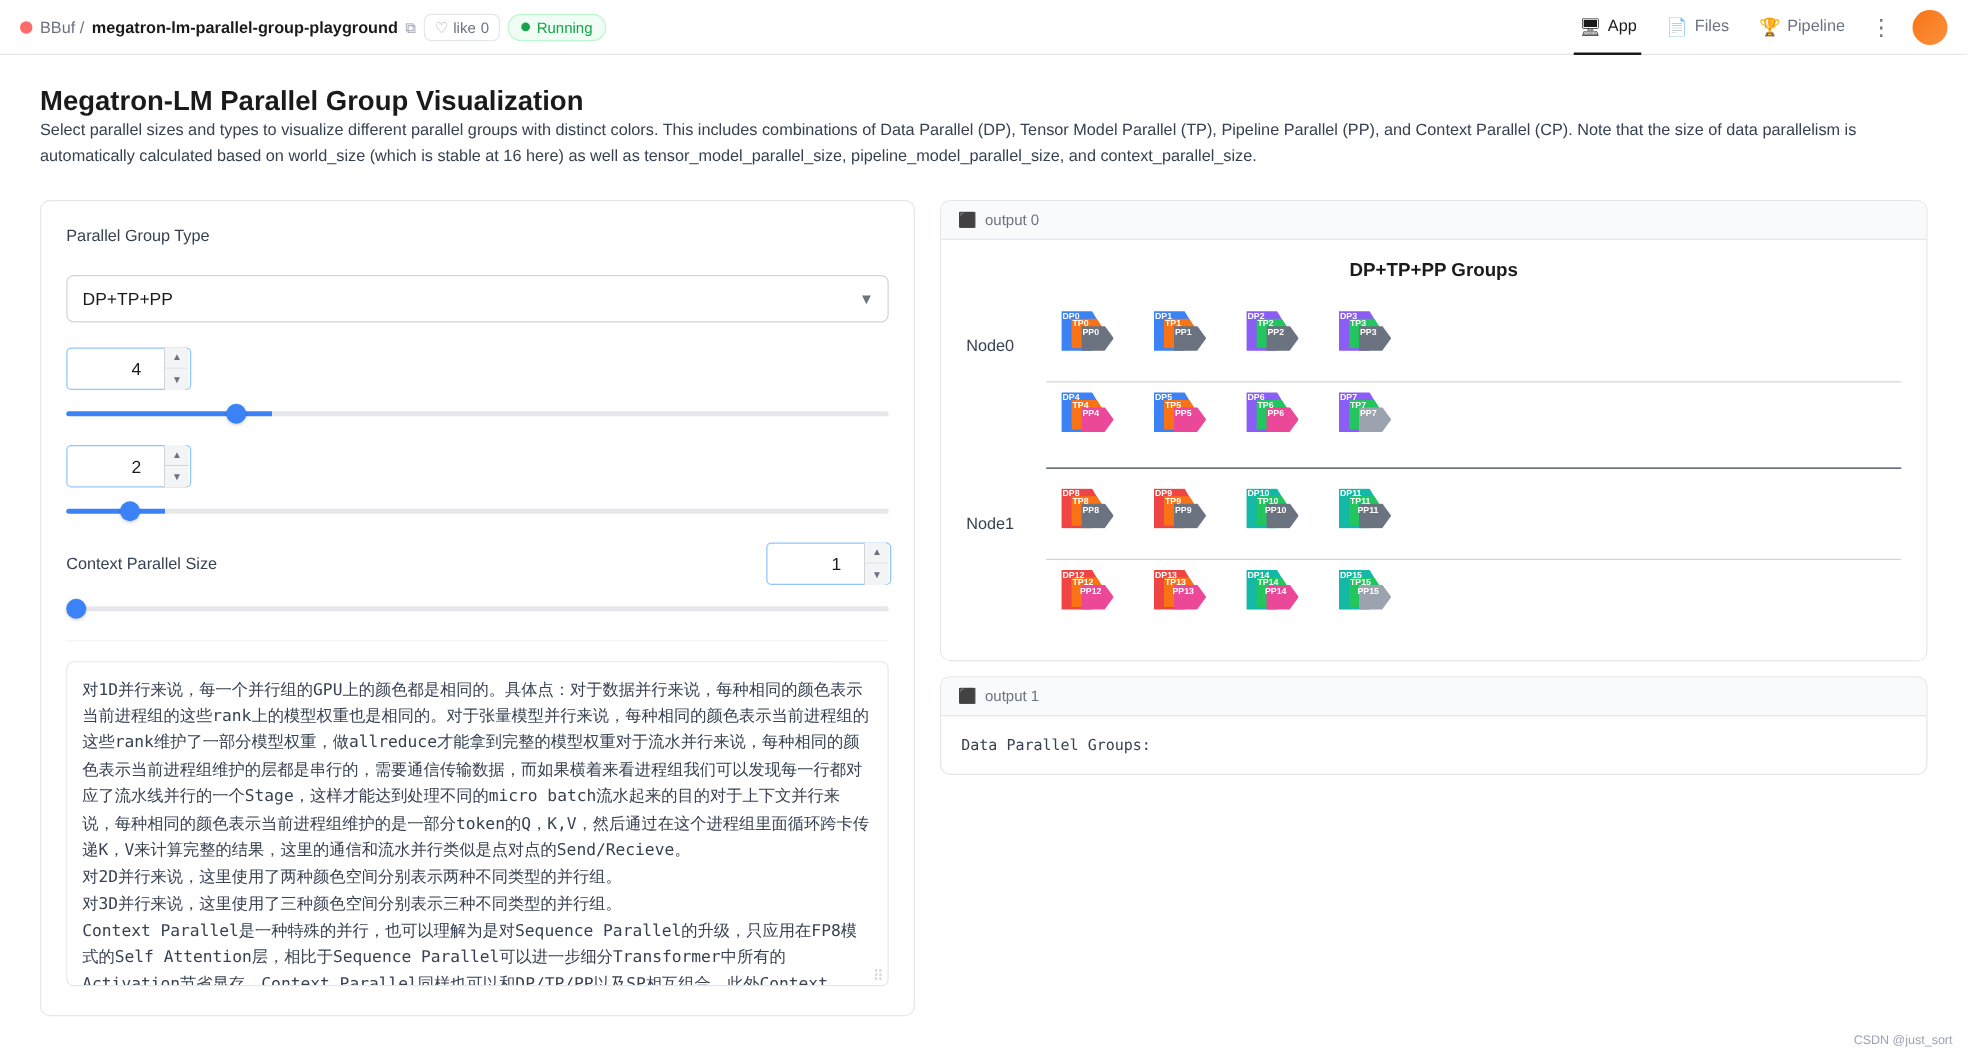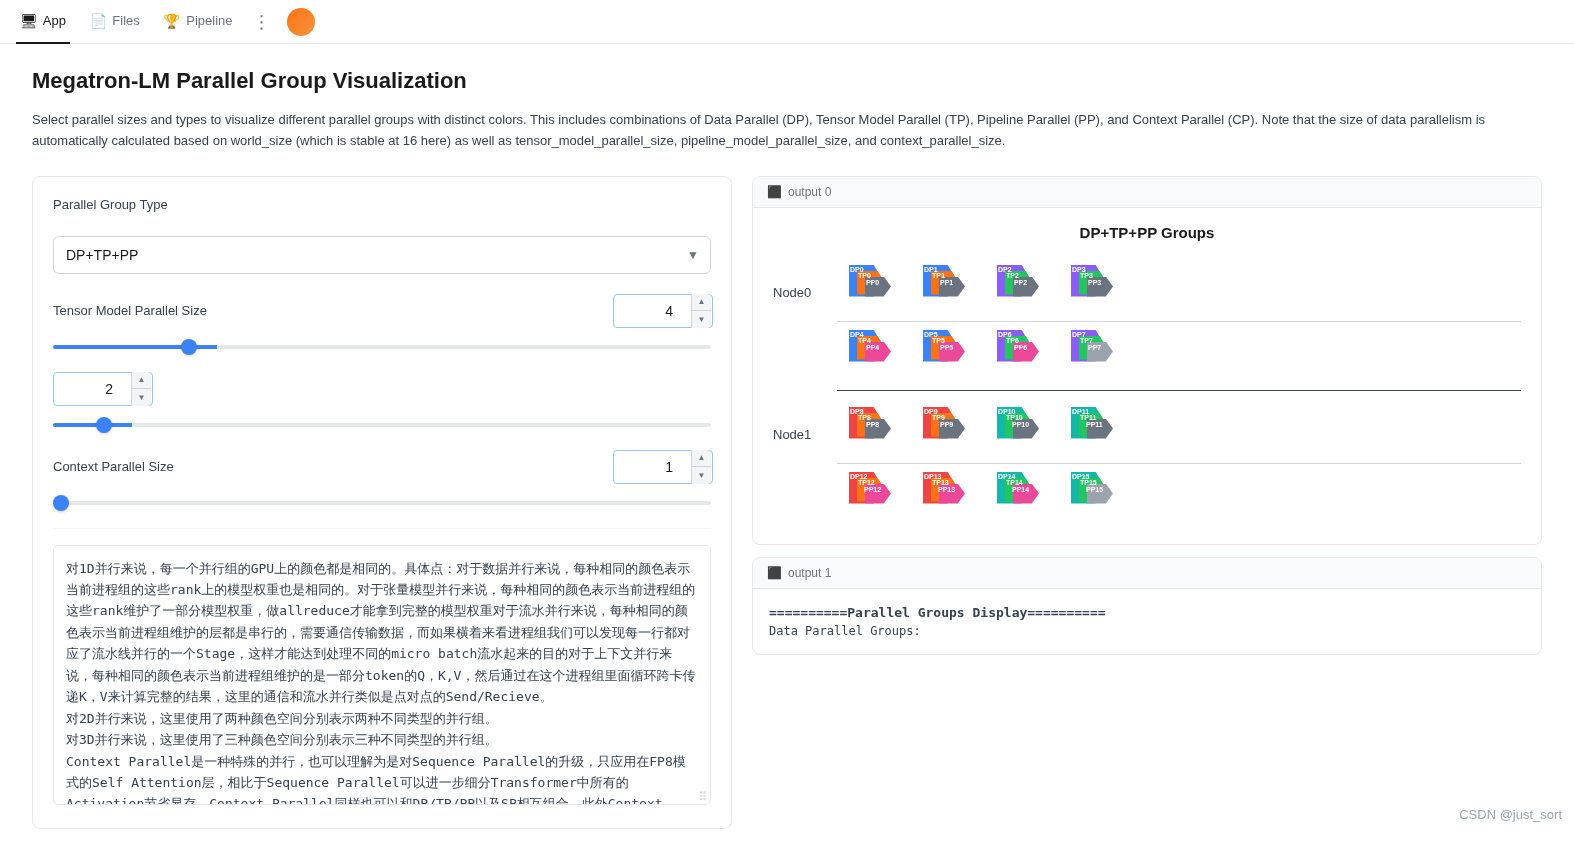--- a/index.html
+++ b/index.html
@@ -22,21 +22,21 @@
     .nav-running-dot { width: 7px; height: 7px; border-radius: 50%; background: #16a34a; }
     .nav-right { display: flex; align-items: center; gap: 16px; }
     .nav-tab { display: flex; align-items: center; gap: 5px; padding: 8px 4px; font-size: 13px; color: #6b7280; cursor: pointer; border-bottom: 2px solid transparent; height: 44px; }
     .nav-tab.active { color: #1a1a1a; border-bottom: 2px solid #1a1a1a; font-weight: 500; }
     .nav-tab-icon { font-size: 14px; }
     .nav-more { color: #6b7280; cursor: pointer; font-size: 18px; }
     .nav-avatar { width: 28px; height: 28px; border-radius: 50%; background: linear-gradient(135deg, #f97316, #fb923c); cursor: pointer; }
 
     
     .page { padding: 24px 32px; }
-    .page-title { font-size: 22px; font-weight: 700; margin-bottom: 16px; }
+    .page-title { font-size: 22px; font-weight: 700; }
     .page-desc { font-size: 13px; color: #374151; line-height: 1.6; margin-bottom: 24px; }
 
     
     .main-layout { display: flex; gap: 20px; }
 
     
     .left-panel { width: 700px; border: 1px solid #e5e7eb; border-radius: 8px; padding: 20px; flex-shrink: 0; }
 
     .field-label { font-size: 13px; font-weight: 500; color: #374151; margin-bottom: 24px; }
 
@@ -110,26 +110,41 @@
     .output-label { font-size: 12px; color: #6b7280; font-weight: 500; }
     .output-content { padding: 16px 20px; background: #fff; }
 
     
     .viz-title { font-size: 15px; font-weight: 600; text-align: center; margin-bottom: 16px; color: #1a1a1a; }
 
     
     .output1-content { padding: 14px 16px; font-family: monospace; font-size: 12px; color: #374151; line-height: 1.5; }
     .output1-title { font-size: 13px; font-weight: 600; }
 
-    .watermark { position: fixed; bottom: 24px; right: 12px; font-size: 13px; color: #9ca3af; }
+    .watermark { position: fixed; bottom: 8px; right: 12px; font-size: 10px; color: #9ca3af; }
   </style>
 </head>
 <body>
 
 <nav class="topnav">
+  <div class="nav-left">
+    <span class="nav-dot"></span>
+    <span class="nav-bbuf">BBuf /</span>
+    <span class="nav-repo">megatron-lm-parallel-group-playground</span>
+    <span class="nav-copy-icon">⧉</span>
+    <div class="nav-like">
+      <span class="heart">♡</span>
+      <span>like</span>
+      <span>0</span>
+    </div>
+    <div class="nav-running">
+      <span class="nav-running-dot"></span>
+      <span>Running</span>
+    </div>
+  </div>
   <div class="nav-right">
     <div class="nav-tab active">
       <span class="nav-tab-icon">🖥</span>
       <span>App</span>
     </div>
     <div class="nav-tab">
       <span class="nav-tab-icon">📄</span>
       <span>Files</span>
     </div>
     <div class="nav-tab">
@@ -160,21 +175,20 @@
             <option>DP</option>
             <option>TP</option>
             <option>PP</option>
           </select>
           <span class="dropdown-arrow">▼</span>
         </div>
       </div>
 
       <div class="field-section">
         <div class="number-row">
-          <div class="field-label">Tensor Model Parallel Size</div>
           <div class="number-input-wrapper">
             <input type="number" class="number-input" value="4" style="">
             <div class="number-spinners">
               <button class="spinner-btn">▲</button>
               <button class="spinner-btn">▼</button>
             </div>
           </div>
         </div>
         <div class="slider-wrapper">
           <input type="range" class="slider" style="--val: 25%;" min="1" max="16" value="4">
@@ -438,21 +452,20 @@
           </div>
         </div>
       </div>
 
       <div class="output-box">
         <div class="output-header">
           <span class="output-icon">⬛</span>
           <span class="output-label">output 1</span>
         </div>
         <div class="output1-content">
-          <div class="output1-title">==========Parallel Groups Display==========</div>
           <div>Data Parallel Groups:</div>
         </div>
       </div>
 
     </div>
   </div>
 </div>
 
 <div class="watermark">CSDN @just_sort</div>
 

